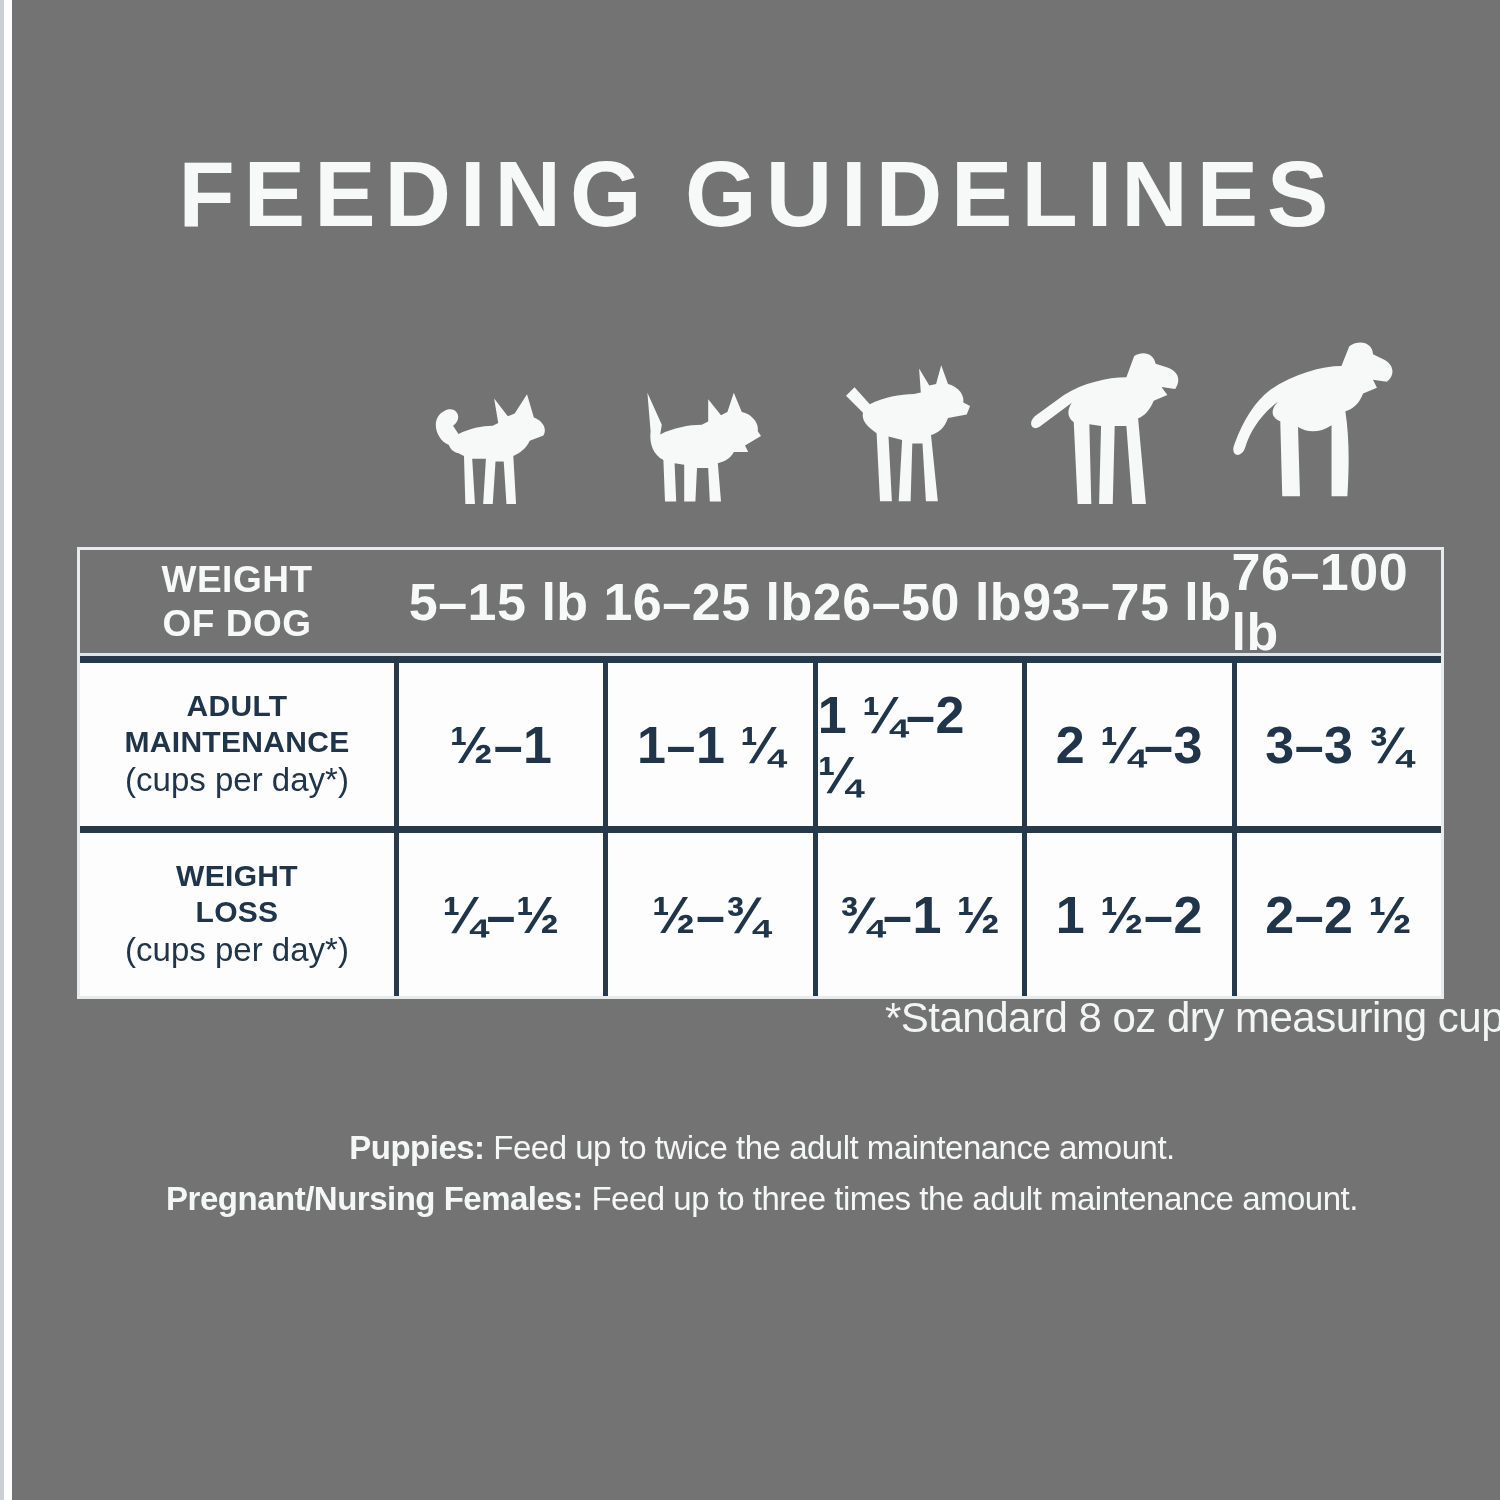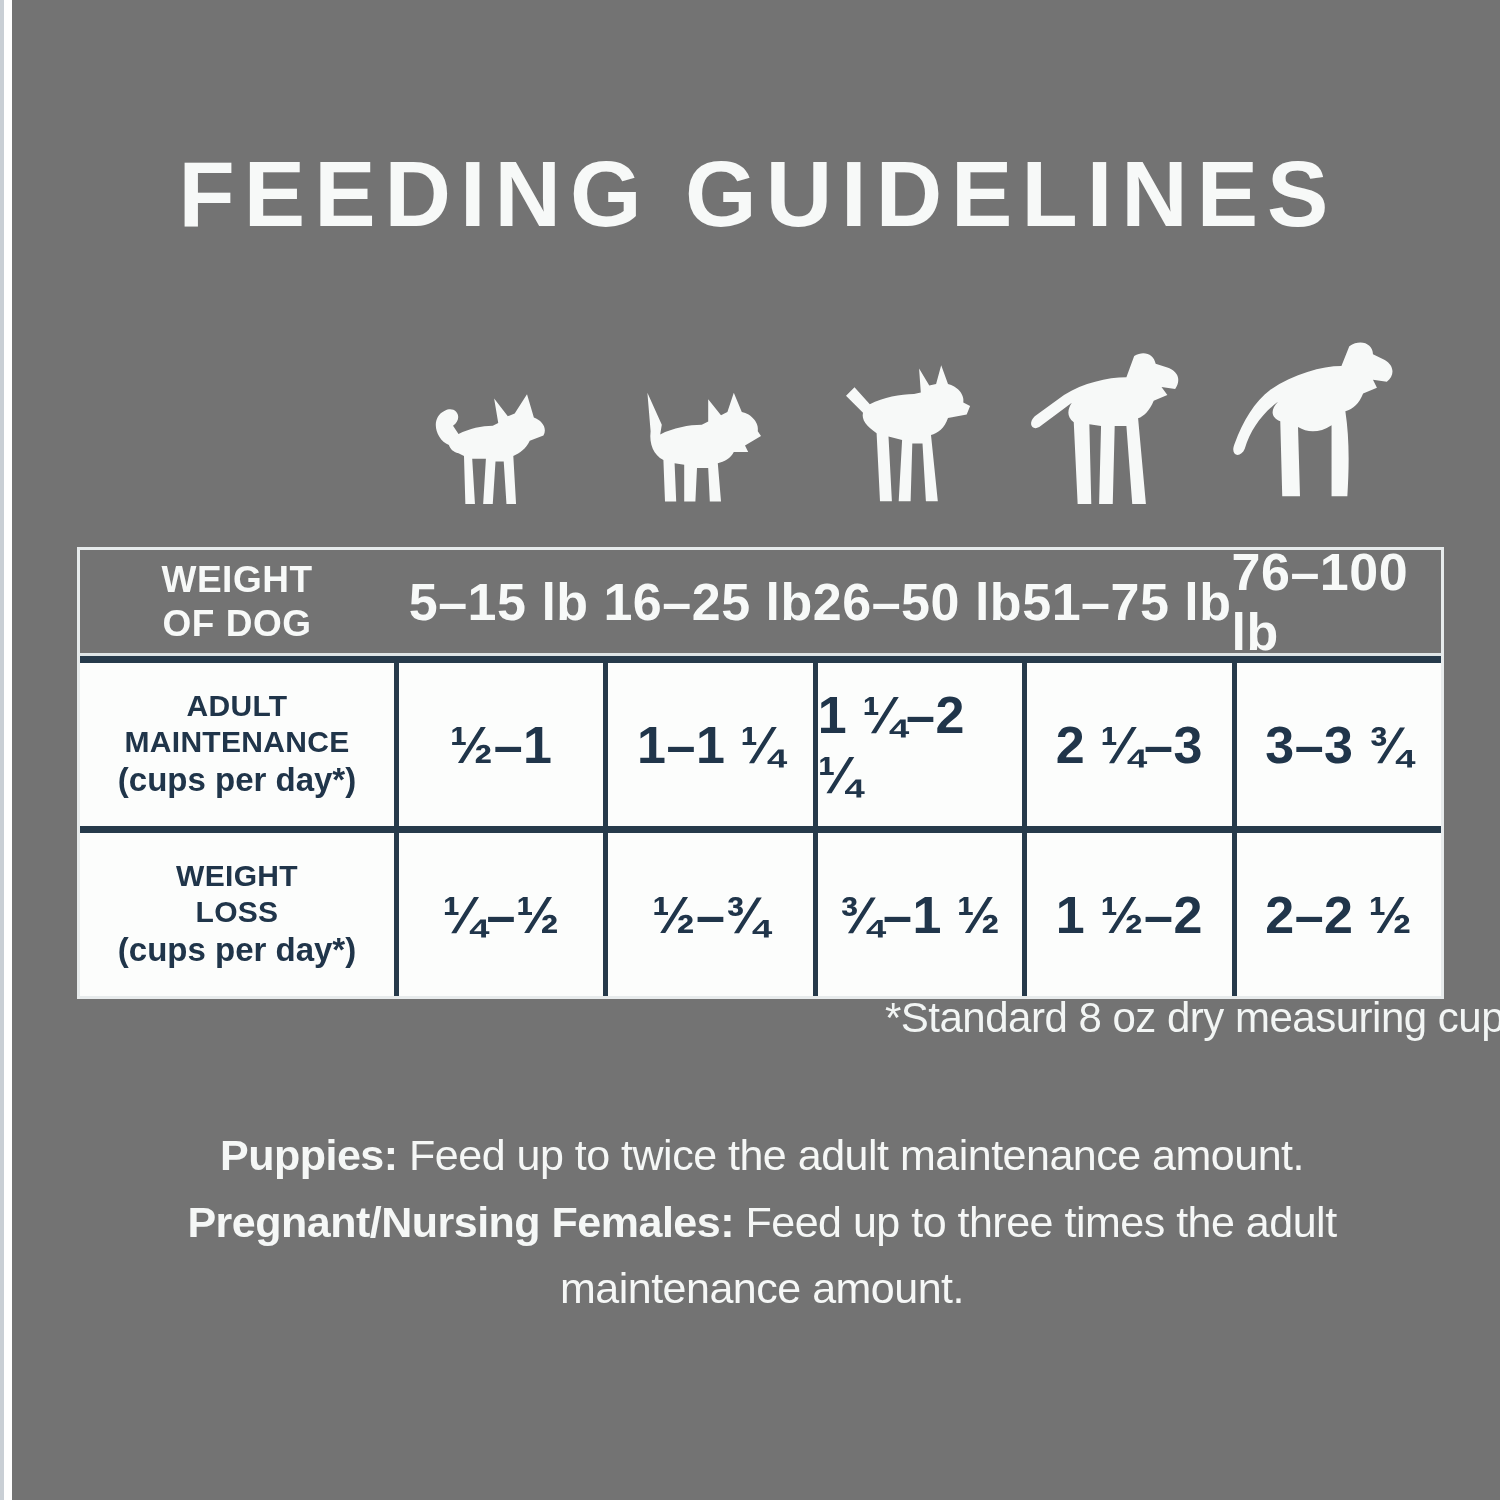--- a/index.html
+++ b/index.html
@@ -72,40 +72,40 @@
   .cell{
     background:#fcfdfc;
     color:#20354a;
     display:flex;flex-direction:column;
     align-items:center;justify-content:center;
     box-sizing:border-box;
     border-top:7px solid #263a4b;
   }
   .cell.vdiv{border-left:5px solid #263a4b;}
   .label-cell .lline{font-size:30px;font-weight:700;line-height:1.18;letter-spacing:0.3px;}
-  .label-cell .lnote{font-size:33px;font-weight:700;line-height:1.25;}
+  .label-cell .lnote{font-size:33px;font-weight:400;line-height:1.25;}
   .value-cell{font-size:52px;font-weight:700;letter-spacing:0.5px;}
 
   
   .footnote{
     position:absolute;left:0;top:994px;width:100%;
     text-align:right;
     color:#f2f5f4;
     font-size:42px;
     font-weight:400;
     letter-spacing:-0.5px;
   }
 
   
   .notes{
     position:absolute;left:120px;top:1122px;
     width:1260px;
     text-align:center;
     color:#f5f7f6;
-    font-size:43px;
+    font-size:33px;
     line-height:1.55;
     letter-spacing:-0.5px;
   }
   .notes p{margin:0;}
   .notes .lead{font-weight:700;}
 </style>
 </head>
 <body>
 
 <div class="edge left"></div>
@@ -152,21 +152,21 @@
     <div class="hcell">
       <span class="col-head">5–15 lb</span>
     </div>
     <div class="hcell">
       <span class="col-head">16–25 lb</span>
     </div>
     <div class="hcell">
       <span class="col-head">26–50 lb</span>
     </div>
     <div class="hcell">
-      <span class="col-head">51–75 lb</span>
+      <span class="col-head">93–75 lb</span>
     </div>
     <div class="hcell">
       <span class="col-head">76–100 lb</span>
     </div>
 
     <div class="cell label-cell">
       <span class="lline">ADULT</span>
       <span class="lline">MAINTENANCE</span>
       <span class="lnote">(cups per day*)</span>
     </div>

